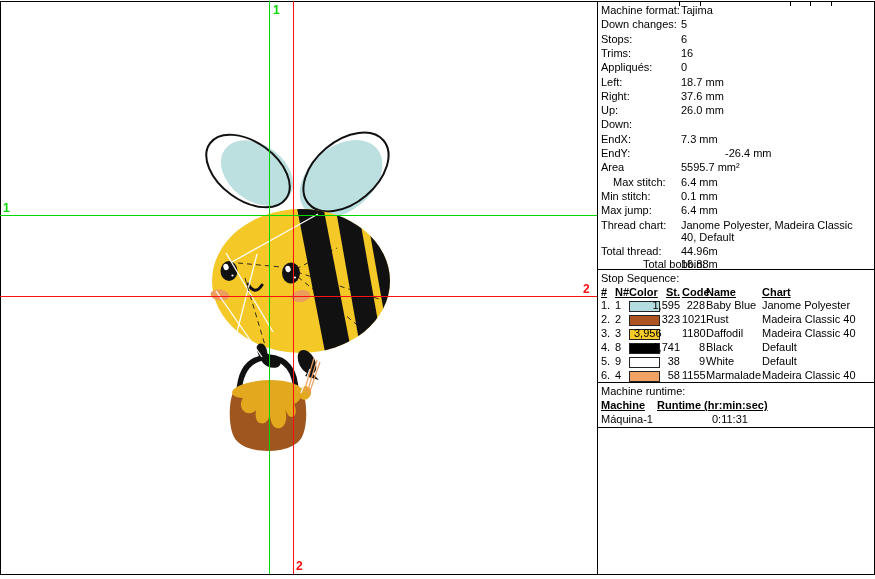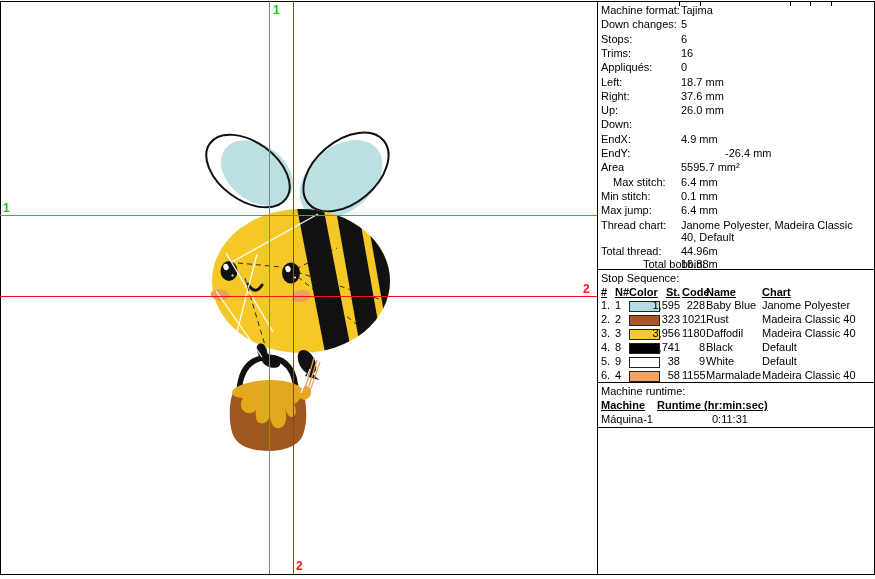--- a/index.html
+++ b/index.html
@@ -152,21 +152,21 @@
     <div class="ptext" style="top: 61.2px; left: 601px;">Appliqués:</div>
     <div class="ptext wrap" style="top: 61.2px; left: 681px; width: 190px;">0</div>
     <div class="ptext" style="top: 75.5px; left: 601px;">Left:</div>
     <div class="ptext wrap" style="top: 75.5px; left: 681px; width: 190px;">18.7 mm</div>
     <div class="ptext" style="top: 89.8px; left: 601px;">Right:</div>
     <div class="ptext wrap" style="top: 89.8px; left: 681px; width: 190px;">37.6 mm</div>
     <div class="ptext" style="top: 104.1px; left: 601px;">Up:</div>
     <div class="ptext wrap" style="top: 104.1px; left: 681px; width: 190px;">26.0 mm</div>
     <div class="ptext" style="top: 118.4px; left: 601px;">Down:</div>
     <div class="ptext" style="top: 132.7px; left: 601px;">EndX:</div>
-    <div class="ptext wrap" style="top: 132.7px; left: 681px; width: 190px;">4.9 mm</div>
+    <div class="ptext wrap" style="top: 132.7px; left: 681px; width: 190px;">7.3 mm</div>
     <div class="ptext" style="top: 147px; left: 601px;">EndY:</div>
     <div class="ptext wrap" style="top: 147px; left: 681px; width: 190px; margin-left: 44px;">-26.4 mm</div>
     <div class="ptext" style="top: 161.3px; left: 601px;">Area</div>
     <div class="ptext wrap" style="top: 161.3px; left: 681px; width: 190px;">5595.7 mm²</div>
     <div class="ptext" style="top: 175.6px; left: 601px; margin-left: 12px;">Max stitch:</div>
     <div class="ptext wrap" style="top: 175.6px; left: 681px; width: 190px;">6.4 mm</div>
     <div class="ptext" style="top: 189.9px; left: 601px;">Min stitch:</div>
     <div class="ptext wrap" style="top: 189.9px; left: 681px; width: 190px;">0.1 mm</div>
     <div class="ptext" style="top: 204.2px; left: 601px;">Max jump:</div>
     <div class="ptext wrap" style="top: 204.2px; left: 681px; width: 190px;">6.4 mm</div>
@@ -186,21 +186,21 @@
     <div class="ptext" style="top: 313px; left: 601px;">2.</div>
     <div class="ptext" style="top: 313px; left: 615px;">2</div>
     <div class="swatch" style="top: 314.5px; left: 629px; width: 29px; background: rgb(173, 85, 34);"></div>
     <div class="ptext" style="top: 313px; left: 634px; width: 46px; text-align: right;">323</div>
     <div class="ptext" style="top: 313px; left: 682px; width: 23px; text-align: right;">1021</div>
     <div class="ptext" style="top: 313px; left: 706px;">Rust</div>
     <div class="ptext" style="top: 313px; left: 762px;">Madeira Classic 40</div>
     <div class="ptext" style="top: 327px; left: 601px;">3.</div>
     <div class="ptext" style="top: 327px; left: 615px;">3</div>
     <div class="swatch" style="top: 328.5px; left: 629px; width: 29px; background: rgb(246, 202, 40);"></div>
-    <div class="ptext" style="top: 327px; left: 634px; width: 46px; text-align: right;">3,956</div>
+    <div class="ptext" style="top: 327px; left: 634px; width: 46px; ">3,956</div>
     <div class="ptext" style="top: 327px; left: 682px; width: 23px; text-align: right;">1180</div>
     <div class="ptext" style="top: 327px; left: 706px;">Daffodil</div>
     <div class="ptext" style="top: 327px; left: 762px;">Madeira Classic 40</div>
     <div class="ptext" style="top: 341px; left: 601px;">4.</div>
     <div class="ptext" style="top: 341px; left: 615px;">8</div>
     <div class="swatch" style="top: 342.5px; left: 629px; width: 29px; background: rgb(0, 0, 0);"></div>
     <div class="ptext" style="top: 341px; left: 634px; width: 46px; text-align: right;">1,741</div>
     <div class="ptext" style="top: 341px; left: 682px; width: 23px; text-align: right;">8</div>
     <div class="ptext" style="top: 341px; left: 706px;">Black</div>
     <div class="ptext" style="top: 341px; left: 762px;">Default</div>

